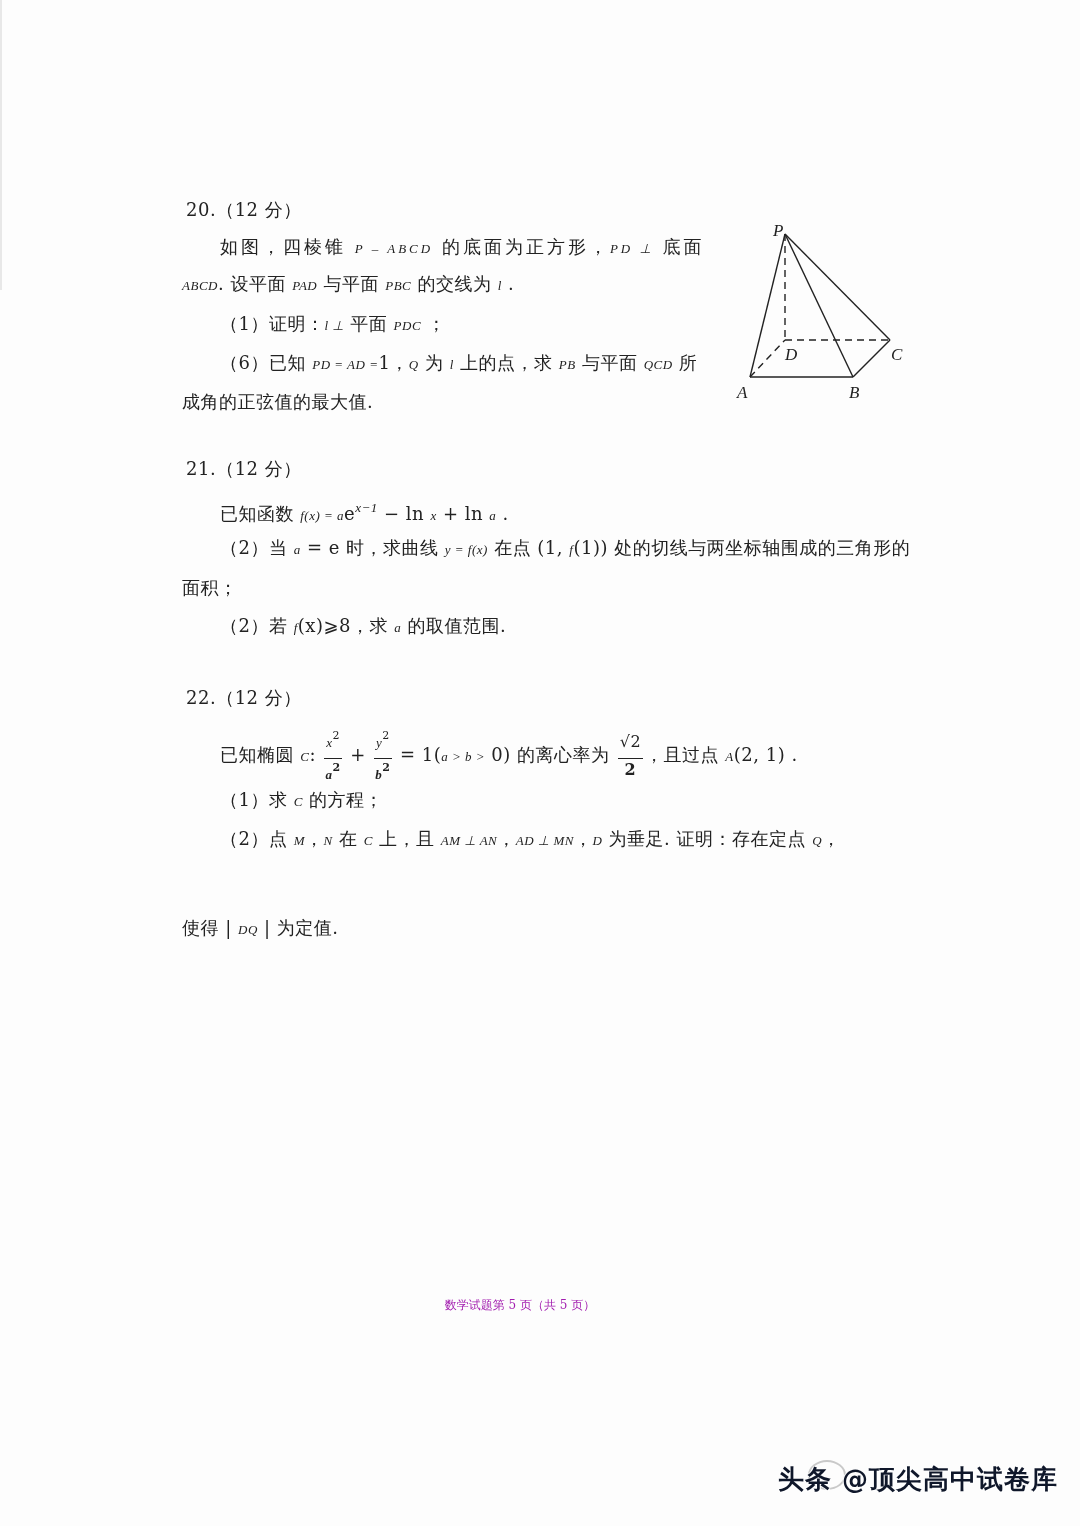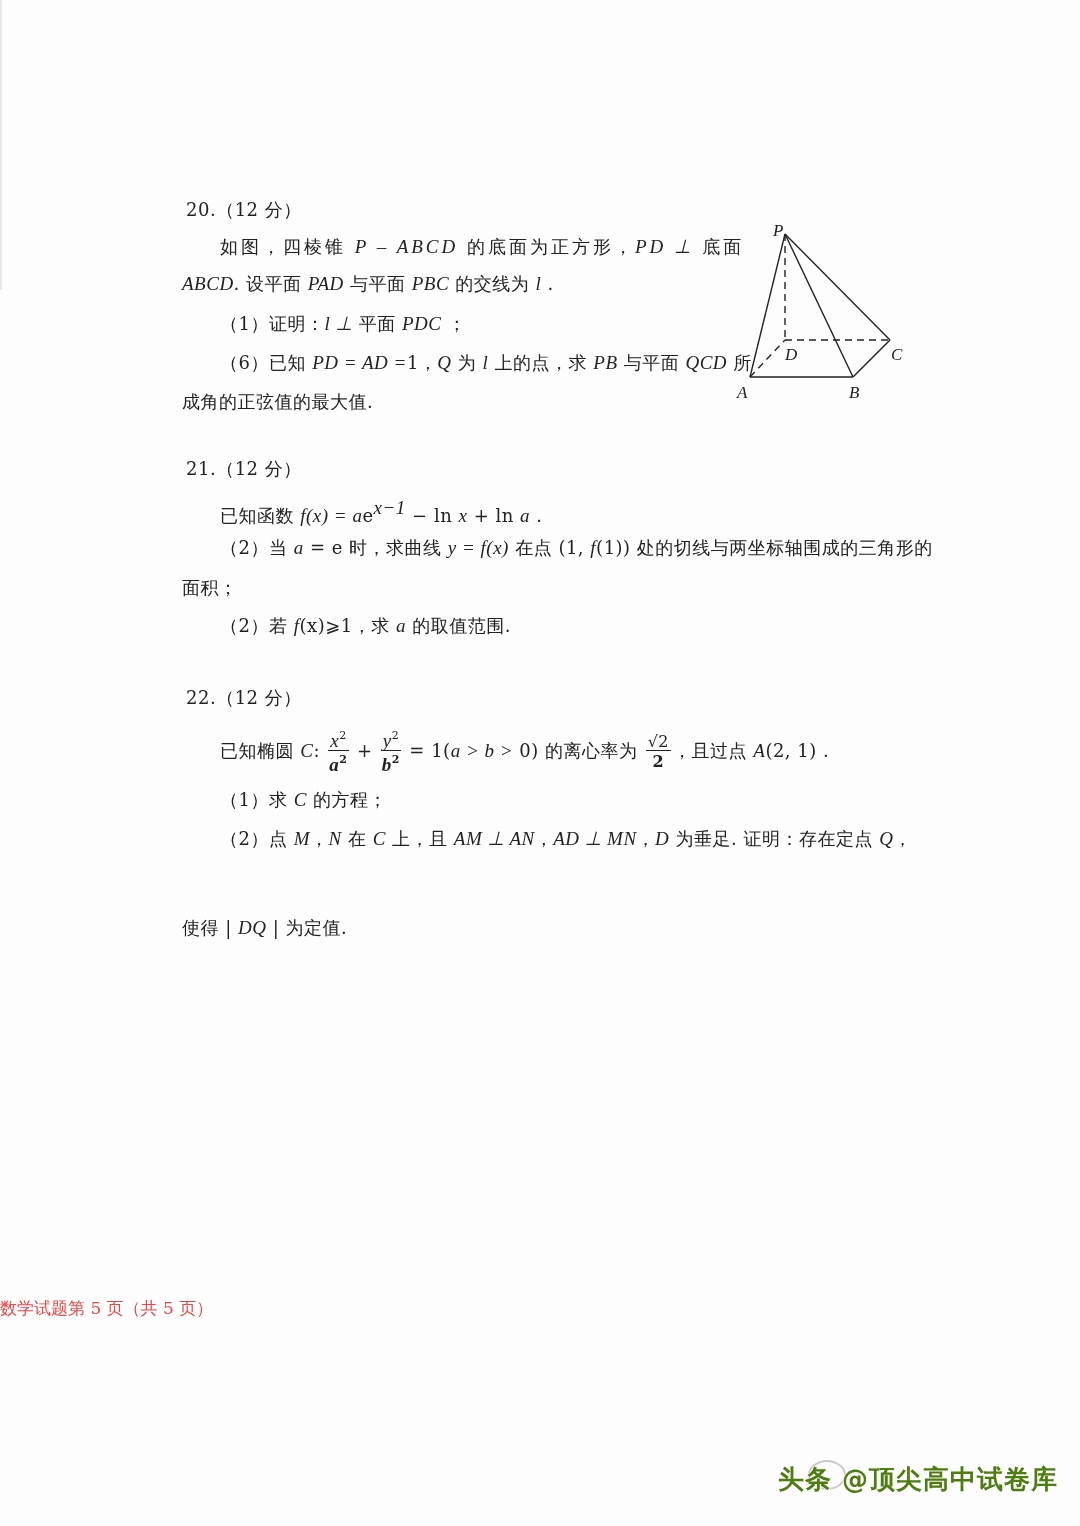--- a/index.html
+++ b/index.html
@@ -3,32 +3,32 @@
 <meta charset="utf-8">
 <style>
   html, body { margin: 0; padding: 0; }
   body {
     width: 1080px; height: 1526px; background: #fdfdfd; position: relative;
     font-family: "DejaVu Serif", "Liberation Serif", serif; color: #222;
     overflow: hidden;
   }
   .page-edge { position: absolute; left: 0; top: 0; width: 2px; height: 290px; background: #e8e8e8; }
   .line { position: absolute; font-size: 18px; line-height: 24px; white-space: nowrap; letter-spacing: 0.5px; }
-  .ital { font-style: italic; font-family: "Liberation Serif", serif; font-size: 19px; }
+  .ital { font-style: italic; font-family: "Liberation Serif", serif; font-size: 13px; }
   .q-head { left: 186px; }
   .indent { left: 220px; }
   .flush { left: 182px; }
   sup { font-size: 11px; vertical-align: 8px; }
   .frac { display: inline-block; vertical-align: middle; text-align: center; margin: 0 2px; line-height: 1; }
-  .frac .num { display: block; border-bottom: 1px solid #222; padding: 0 2px 0; font-size: 16px; }
+  .frac .num { display: block; border-bottom: 1px solid #222; padding: 0 2px 8px; font-size: 16px; }
   .frac .den { display: block; padding-top: 3px; font-size: 16px; font-weight: bold; }
   .figure { position: absolute; left: 735px; top: 222px; width: 180px; height: 185px; }
   .figure svg { width: 180px; height: 185px; }
-  .footer { position: absolute; left: 0; width: 1040px; top: 1297px; text-align: left; font-size: 17px; color: #ef4444; }
-  .watermark { position: absolute; left: 778px; top: 1462px; font-family: "DejaVu Sans", sans-serif; font-size: 26px; font-weight: bold; color: #4d7c0f; text-shadow: 1px 1px 0 #fff, -1px 0 0 #fff; letter-spacing: 1px; }
+  .footer { position: absolute; left: 0; width: 1040px; top: 1297px; text-align: center; font-size: 12px; color: #a21caf; }
+  .watermark { position: absolute; left: 778px; top: 1462px; font-family: "DejaVu Sans", sans-serif; font-size: 26px; font-weight: bold; color: #0f172a; text-shadow: 1px 1px 0 #fff, -1px 0 0 #fff; letter-spacing: 1px; }
   .wm-icon { position: absolute; left: 808px; top: 1460px; width: 34px; height: 26px; border: 2px solid rgba(150,150,150,0.5); border-radius: 50%; }
 </style>
 </head>
 <body>
 
 <div class="page-edge"></div>
 
 <div class="line q-head" style="top:198px">
   <span>20.</span><span>（12 分）</span>
 </div>
@@ -72,21 +72,21 @@
   <span>21.</span><span>（12 分）</span>
 </div>
 <div class="line indent" style="top:496px">
   <span>已知函数 </span><span class="ital">f</span><span class="ital">(x) = </span><span class="ital">a</span><span>e</span><sup class="ital">x−1</sup><span> − ln </span><span class="ital">x</span><span> + ln </span><span class="ital">a</span><span> .</span>
 </div>
 <div class="line indent" style="top:536px">
   <span>（2）当 </span><span class="ital">a</span><span> = e 时，求曲线 </span><span class="ital">y = f</span><span class="ital">(x)</span><span> 在点 (1, </span><span class="ital">f</span><span>(1)) 处的切线与两坐标轴围成的三角形的</span>
 </div>
 <div class="line flush" style="top:576px">面积；</div>
 <div class="line indent" style="top:614px">
-  <span>（2）若 </span><span class="ital">f</span><span>(x)⩾1，求 </span><span class="ital">a</span><span> 的取值范围.</span>
+  <span>（2）若 </span><span class="ital">f</span><span>(x)⩾8，求 </span><span class="ital">a</span><span> 的取值范围.</span>
 </div>
 
 <div class="line q-head" style="top:686px">
   <span>22.</span><span>（12 分）</span>
 </div>
 <div class="line indent" style="top:730px; line-height:40px">
   <span>已知椭圆 </span><span class="ital">C</span><span>: </span>
   <span class="frac"><span class="num"><span class="ital">x</span><sup>2</sup></span><span class="den"><span class="ital">a</span><sup>2</sup></span></span><span> + </span><span class="frac"><span class="num"><span class="ital">y</span><sup>2</sup></span><span class="den"><span class="ital">b</span><sup>2</sup></span></span><span> = 1(</span><span class="ital">a &gt; b &gt;</span><span> 0) 的离心率为 </span>
   <span class="frac"><span class="num">√2</span><span class="den">2</span></span><span>，且过点 </span><span class="ital">A</span><span>(2, 1) .</span>
 </div>

